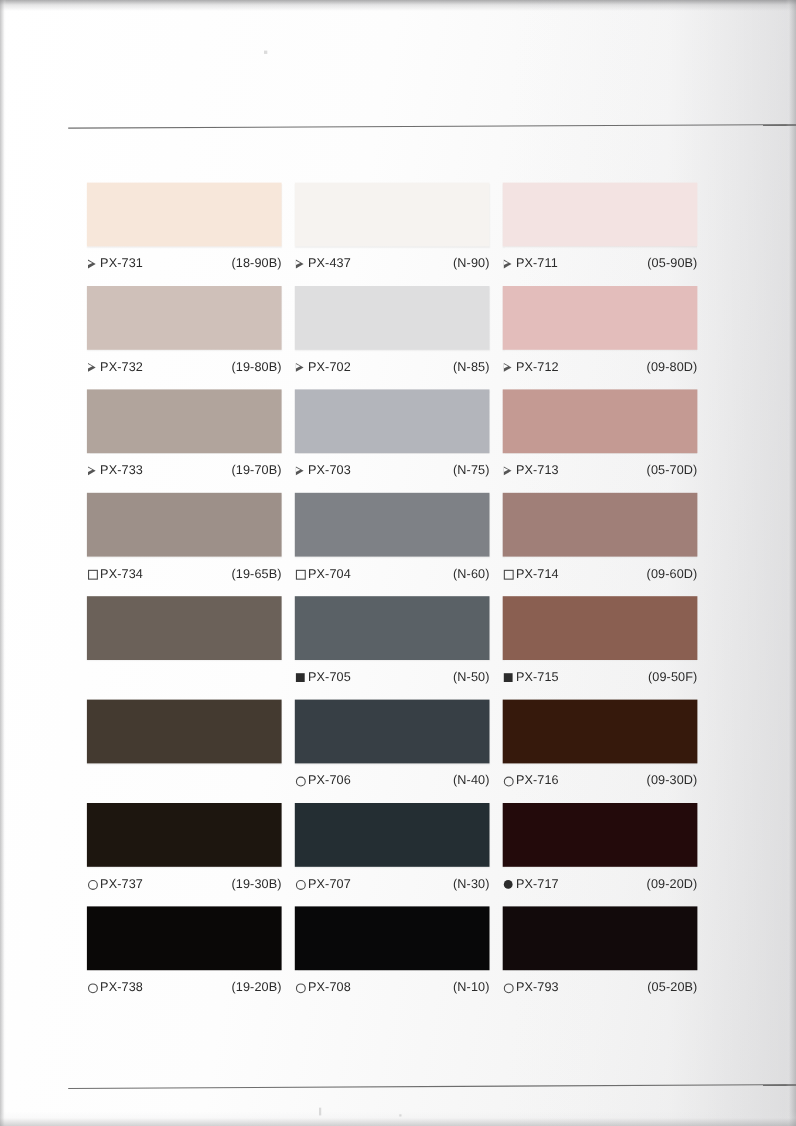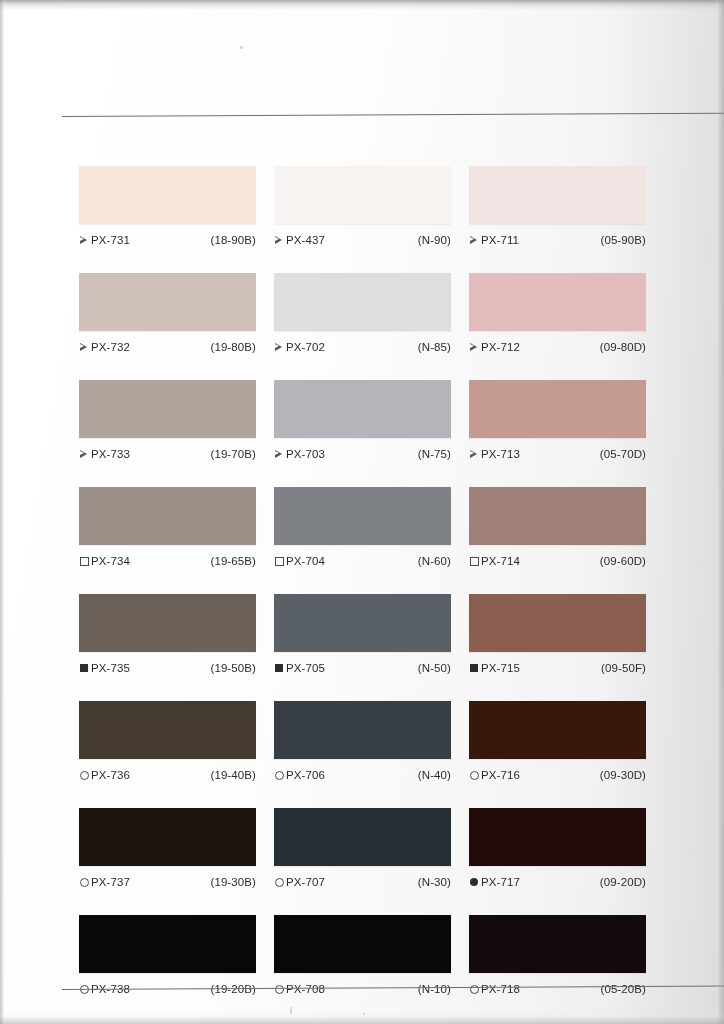--- a/index.html
+++ b/index.html
@@ -85,20 +85,21 @@
   
   #swatch-grid {
     position:absolute;
     left:79px;
     top:166px;
     width:566px;
     display:grid;
     grid-template-columns:repeat(3, 177px);
     column-gap:18px;
     row-gap:25px;
+    gap:12px;
   }
 
   .swatch-cell {
     width:177px;
   }
 
   .chip {
     width:177px;
     height:58px;
     box-shadow:0 1px 1px rgba(0,0,0,.05);
@@ -322,27 +323,20 @@
         <div class="chip-label">
           <span class="label-left">
             <span class="sym sym-sq-open"></span>
             <span class="code">PX-714</span>
           </span>
           <span class="notation">(09-60D)</span>
         </div>
       </div>
       <div class="swatch-cell">
         <div class="chip" style="background: rgb(107, 97, 89);"></div>
-        <div class="chip-label">
-          <span class="label-left">
-            <span class="sym sym-sq-fill"></span>
-            <span class="code">PX-735</span>
-          </span>
-          <span class="notation">(19-50B)</span>
-        </div>
       </div>
       <div class="swatch-cell">
         <div class="chip" style="background: rgb(90, 97, 102);"></div>
         <div class="chip-label">
           <span class="label-left">
             <span class="sym sym-sq-fill"></span>
             <span class="code">PX-705</span>
           </span>
           <span class="notation">(N-50)</span>
         </div>
@@ -352,27 +346,20 @@
         <div class="chip-label">
           <span class="label-left">
             <span class="sym sym-sq-fill"></span>
             <span class="code">PX-715</span>
           </span>
           <span class="notation">(09-50F)</span>
         </div>
       </div>
       <div class="swatch-cell">
         <div class="chip" style="background: rgb(68, 58, 48);"></div>
-        <div class="chip-label">
-          <span class="label-left">
-            <span class="sym sym-ci-open"></span>
-            <span class="code">PX-736</span>
-          </span>
-          <span class="notation">(19-40B)</span>
-        </div>
       </div>
       <div class="swatch-cell">
         <div class="chip" style="background: rgb(55, 63, 69);"></div>
         <div class="chip-label">
           <span class="label-left">
             <span class="sym sym-ci-open"></span>
             <span class="code">PX-706</span>
           </span>
           <span class="notation">(N-40)</span>
         </div>
@@ -435,21 +422,21 @@
             <span class="code">PX-708</span>
           </span>
           <span class="notation">(N-10)</span>
         </div>
       </div>
       <div class="swatch-cell">
         <div class="chip" style="background: rgb(18, 10, 11);"></div>
         <div class="chip-label">
           <span class="label-left">
             <span class="sym sym-ci-open"></span>
-            <span class="code">PX-718</span>
+            <span class="code">PX-793</span>
           </span>
           <span class="notation">(05-20B)</span>
         </div>
       </div>
     </div>
 
   <div class="rule" id="rule-bottom"></div>
 
   <div id="scan-top-shadow"></div>
   <div id="scan-left-edge"></div>

